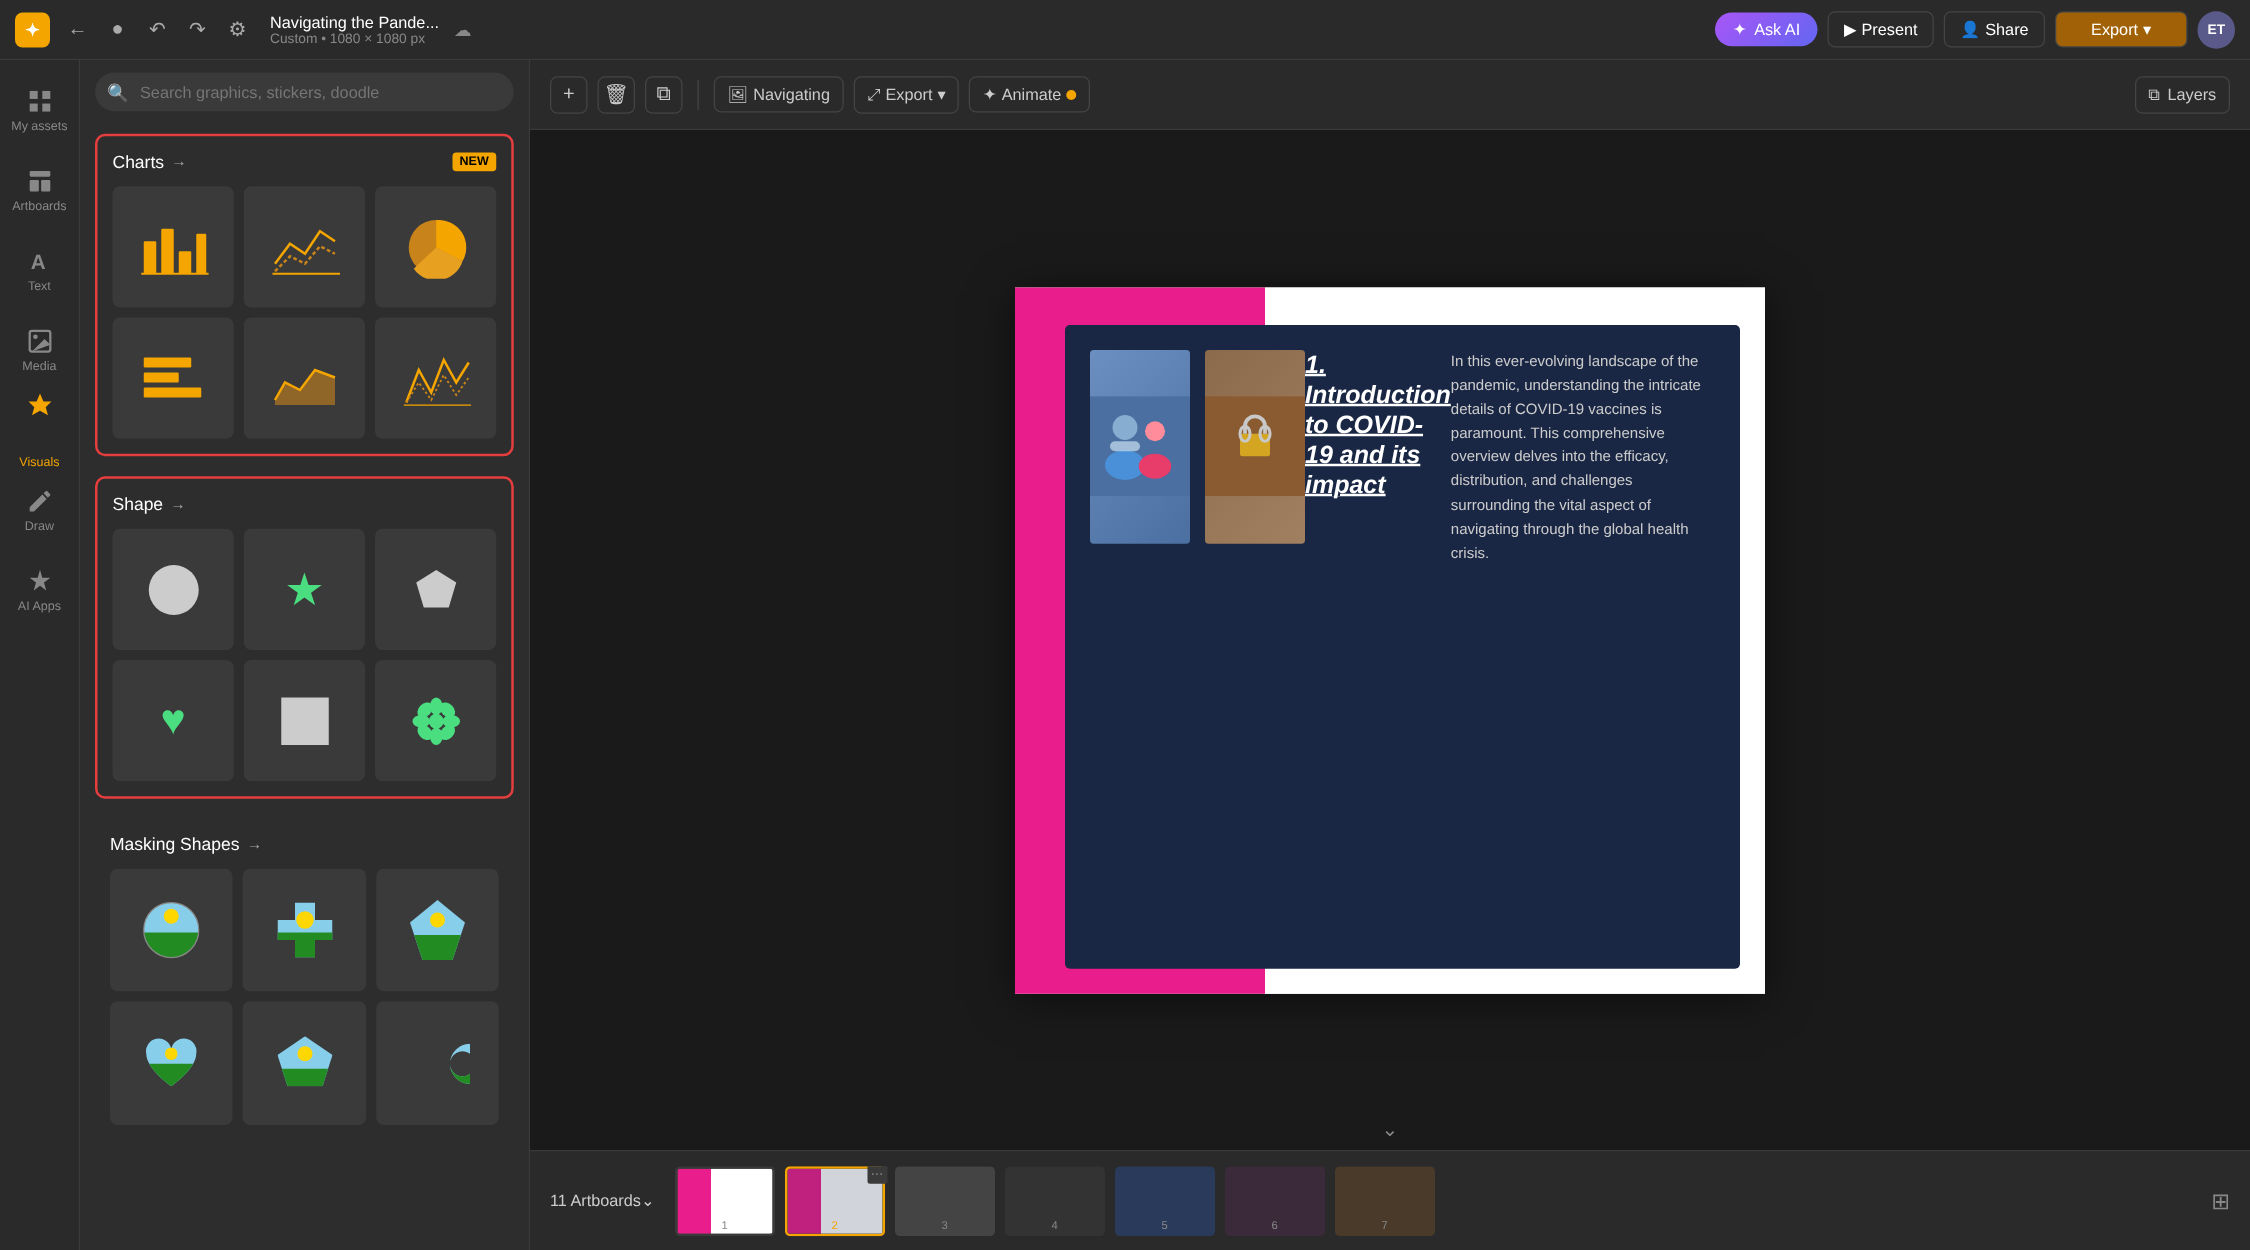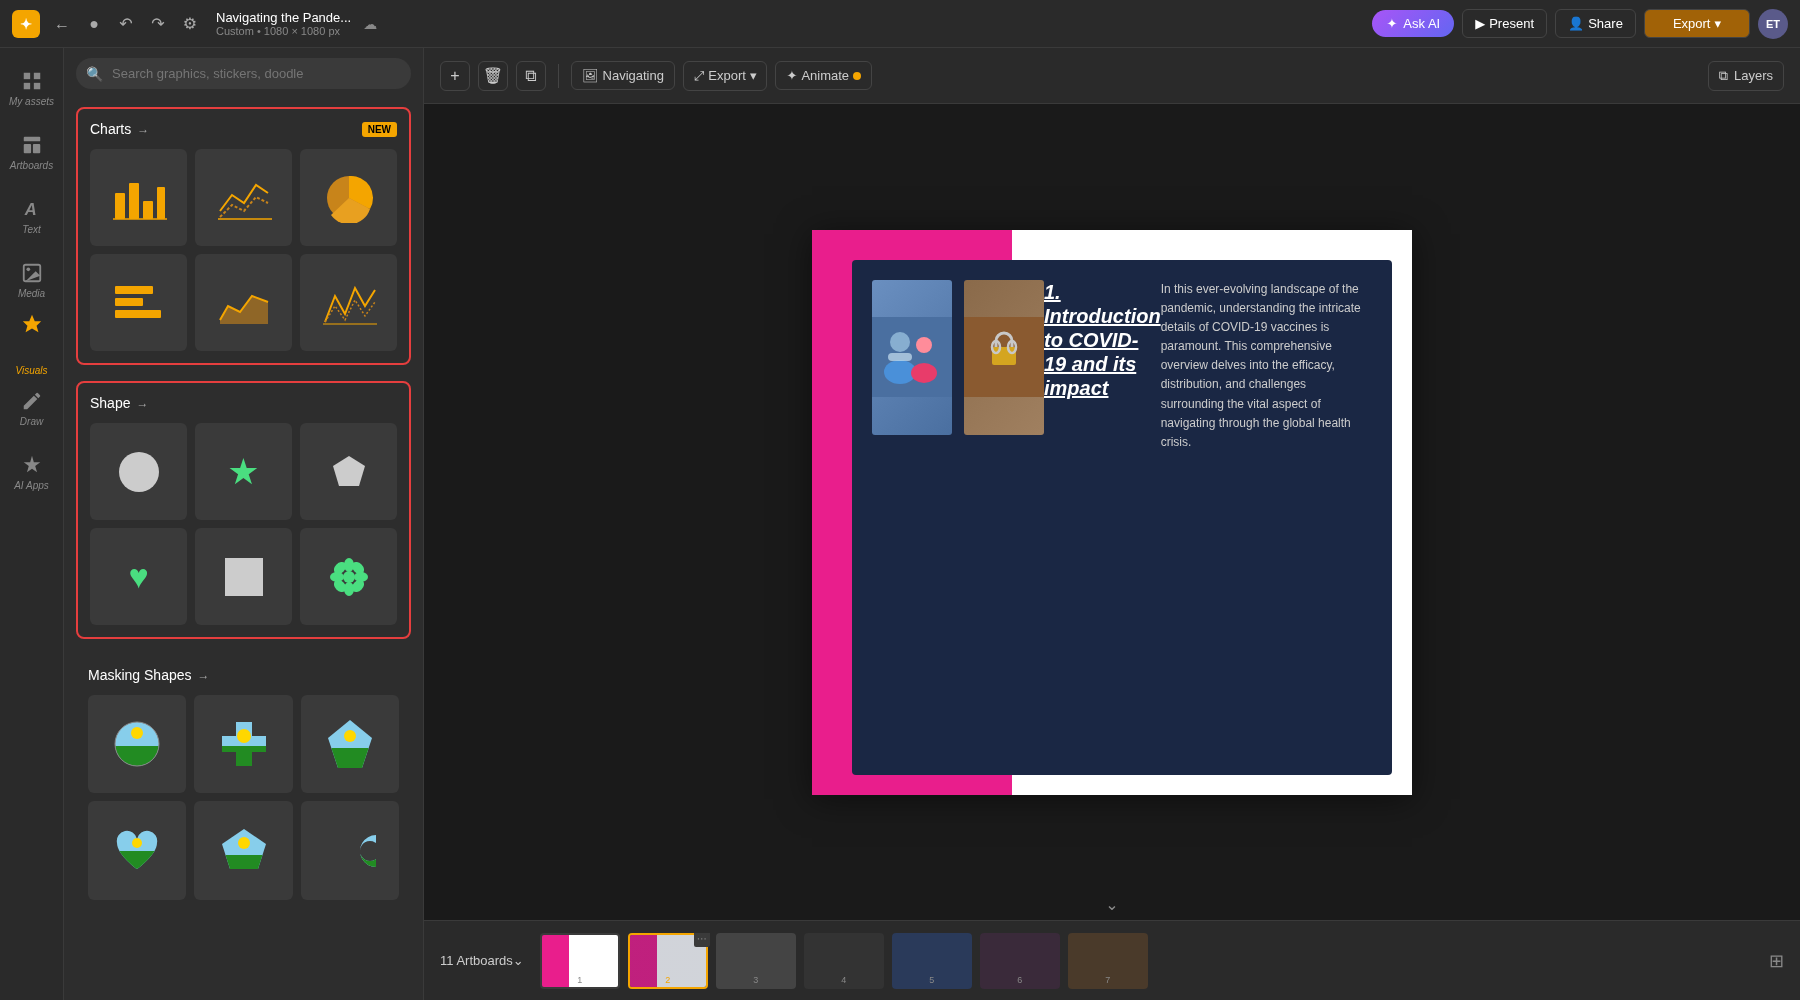--- a/index.html
+++ b/index.html
@@ -19,21 +19,21 @@
     .btn-ask-ai { background: linear-gradient(135deg, #a855f7, #6366f1); border: none; border-radius: 20px; padding: 6px 14px; color: #fff; font-size: 13px; font-weight: 500; cursor: pointer; display: flex; align-items: center; gap: 6px; }
     .btn-present { background: #2a2a2a; border: 1px solid #444; border-radius: 6px; padding: 6px 12px; color: #fff; font-size: 13px; cursor: pointer; display: flex; align-items: center; gap: 4px; }
     .btn-share { background: #2a2a2a; border: 1px solid #444; border-radius: 6px; padding: 6px 12px; color: #fff; font-size: 13px; cursor: pointer; display: flex; align-items: center; gap: 4px; }
     .btn-export { background: #a16207; border: 1px solid #444; border-radius: 6px; padding: 6px 28px; color: #fff; font-size: 13px; cursor: pointer; display: flex; gap: 4px; }
     .avatar { width: 30px; height: 30px; border-radius: 50%; background: #5a5a8a; display: flex; align-items: center; justify-content: center; font-size: 11px; color: #fff; font-weight: bold; cursor: pointer; }
 
     
     .main-area { display: flex; flex: 1; overflow: hidden; }
 
     
-    .icon-sidebar { width: 64px; background: #2a2a2a; display: flex; flex-direction: column; align-items: center; padding: 8px 0; gap: 0; border-right: 1px solid #3a3a3a; flex-shrink: 0; font-style: italic; }
+    .icon-sidebar { width: 64px; background: #2a2a2a; display: flex; flex-direction: column; align-items: center; padding: 8px 0; gap: 0; border-right: 1px solid #3a3a3a; flex-shrink: 0; }
     .icon-sidebar-item { width: 64px; height: 64px; display: flex; flex-direction: column; align-items: center; justify-content: center; cursor: pointer; gap: 4px; color: #888; font-size: 10px; border-radius: 4px; }
     .icon-sidebar-item.active { color: #f4a500; gap: 30px; }
     .icon-sidebar-item svg { width: 22px; height: 22px; }
     .icon-sidebar-item .icon-label { font-size: 10px; text-align: center; }
 
     
     .panel { width: 360px; background: #2d2d2d; border-right: 1px solid #3a3a3a; display: flex; flex-direction: column; flex-shrink: 0; overflow: hidden; }
     .panel-tabs { display: flex; border-bottom: 1px solid #3a3a3a; padding: 0 12px; gap: 0; }
     .panel-tab { padding: 14px 16px; font-size: 13px; cursor: pointer; color: #888; border-bottom: 2px solid transparent; }
     .panel-tab.active { color: #fff; border-bottom: 2px solid #fff; font-weight: 600; }

